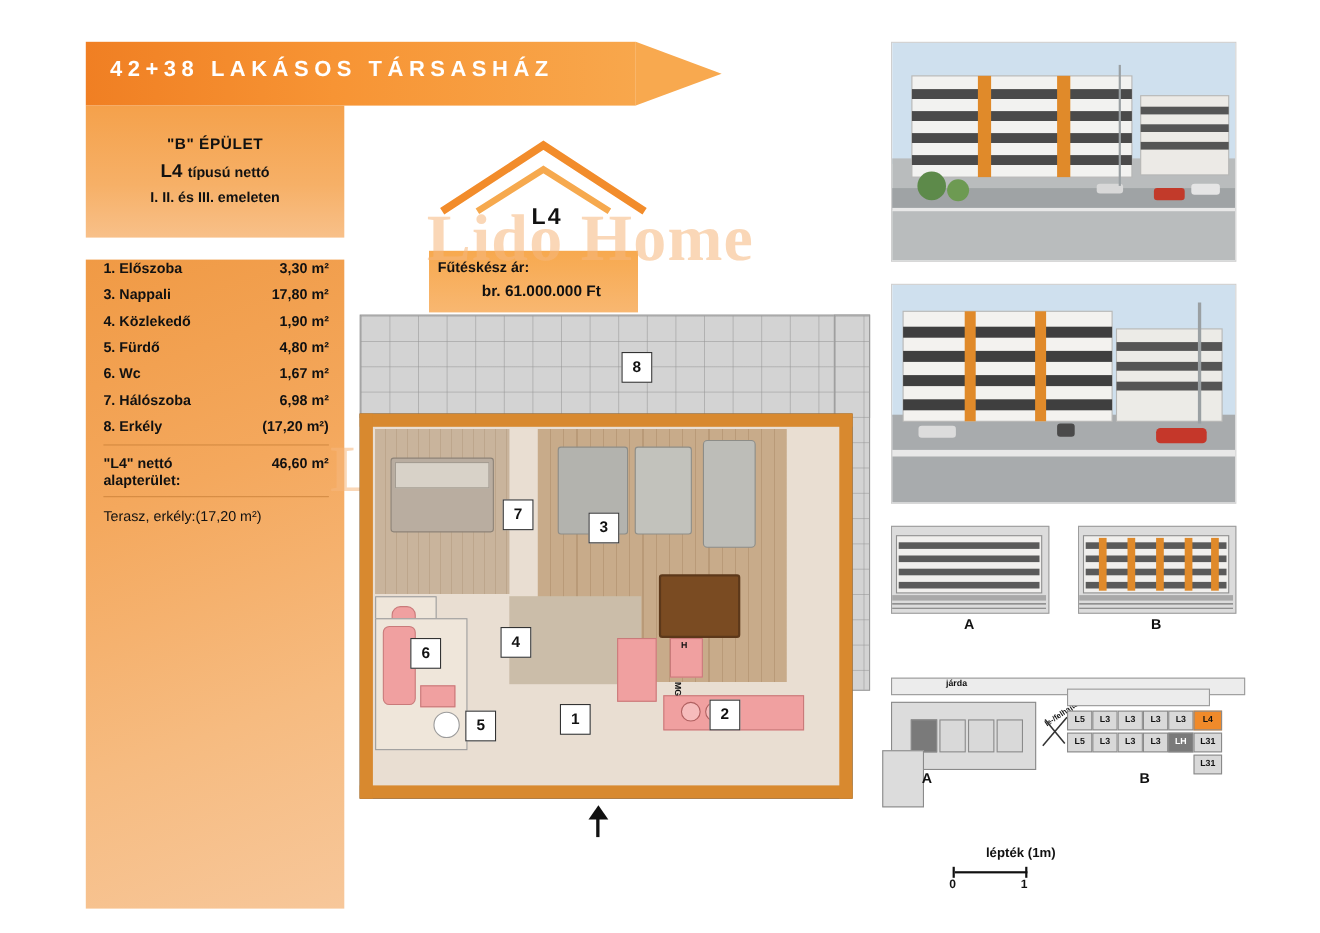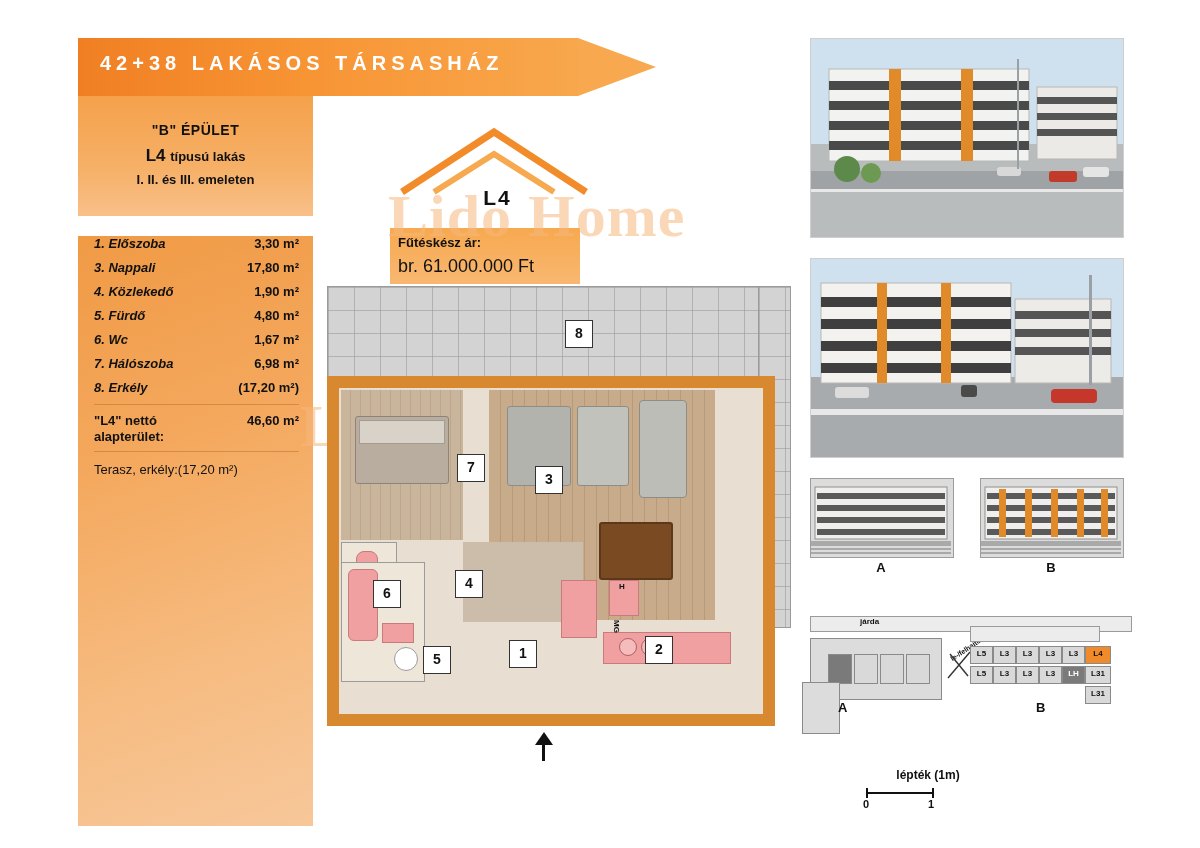--- a/index.html
+++ b/index.html
@@ -51,21 +51,21 @@
     padding:0;
   }
   .listpanel h3{
     margin:0;padding:12px 0 8px 16px;font-size:15px;font-weight:bold;
   }
   .rowlist{padding:0 14px 0 16px;}
   .rowitem{
     display:flex;justify-content:space-between;align-items:flex-start;
     font-size:13px;font-weight:bold;line-height:15px;margin-bottom:9px;
   }
-  .rowitem .nm{flex:1;padding-right:6px;font-style:italic;}
+  .rowitem .nm{flex:1;padding-right:6px;}
   .rowitem .nm .sub{display:block;}
   .rowitem .vl{white-space:nowrap;text-align:left;}
   .sep{height:1px;background:#b9732c;margin:6px 14px 0 16px;opacity:.55;}
   .totals{padding:8px 14px 0 16px;}
   .totrow{
     display:flex;justify-content:space-between;align-items:flex-start;
     font-size:13px;font-weight:bold;line-height:16px;
   }
   .totrow .nm{max-width:120px;}
   .terasz{
@@ -77,21 +77,21 @@
   .roof svg{position:absolute;left:0;top:0;}
   .roof .l4{
     position:absolute;left:0;top:60px;width:215px;text-align:center;
     font-size:21px;font-weight:bold;letter-spacing:2px;
   }
   .pricebox{
     position:absolute;left:390px;top:228px;width:190px;height:56px;
     background:linear-gradient(180deg,#f7a94f 0%,#f8b771 100%);
   }
   .pricebox .p1{font-size:13px;font-weight:bold;padding:7px 0 0 8px;}
-  .pricebox .p2{font-size:18px;font-weight:normal;padding:6px 0 0 8px;}
+  .pricebox .p2{font-size:14px;font-weight:bold;padding:6px 0 0 8px;margin-left:40px;}
 
   
   .wm{
     position:absolute;font-size:60px;font-weight:bold;color:#f6b77d;
     opacity:.55;letter-spacing:1px;pointer-events:none;white-space:nowrap;
     font-family:"Liberation Serif", serif;
   }
   .wm1{left:388px;top:182px;}
   .wm2{left:300px;top:392px;}
   .wm3{left:375px;top:598px;}
@@ -186,21 +186,21 @@
   <div class="banner">
     <div class="bar"></div>
     <div class="arrow"></div>
     <div class="txt">42+38 LAKÁSOS TÁRSASHÁZ</div>
   </div>
 
   <div class="subblock">
     <div class="l1">"B" ÉPÜLET</div>
     <div class="l2">
       <span>L4</span>
-      <em>típusú lakás</em>
+      <em>típusú nettó</em>
     </div>
     <div class="l3">I. II. és III. emeleten</div>
   </div>
 
   <div class="listpanel">
     <div class="rowlist">
 
       <div class="rowitem">
         <span class="nm"><span>1.</span>
         <span>Előszoba</span></span>

